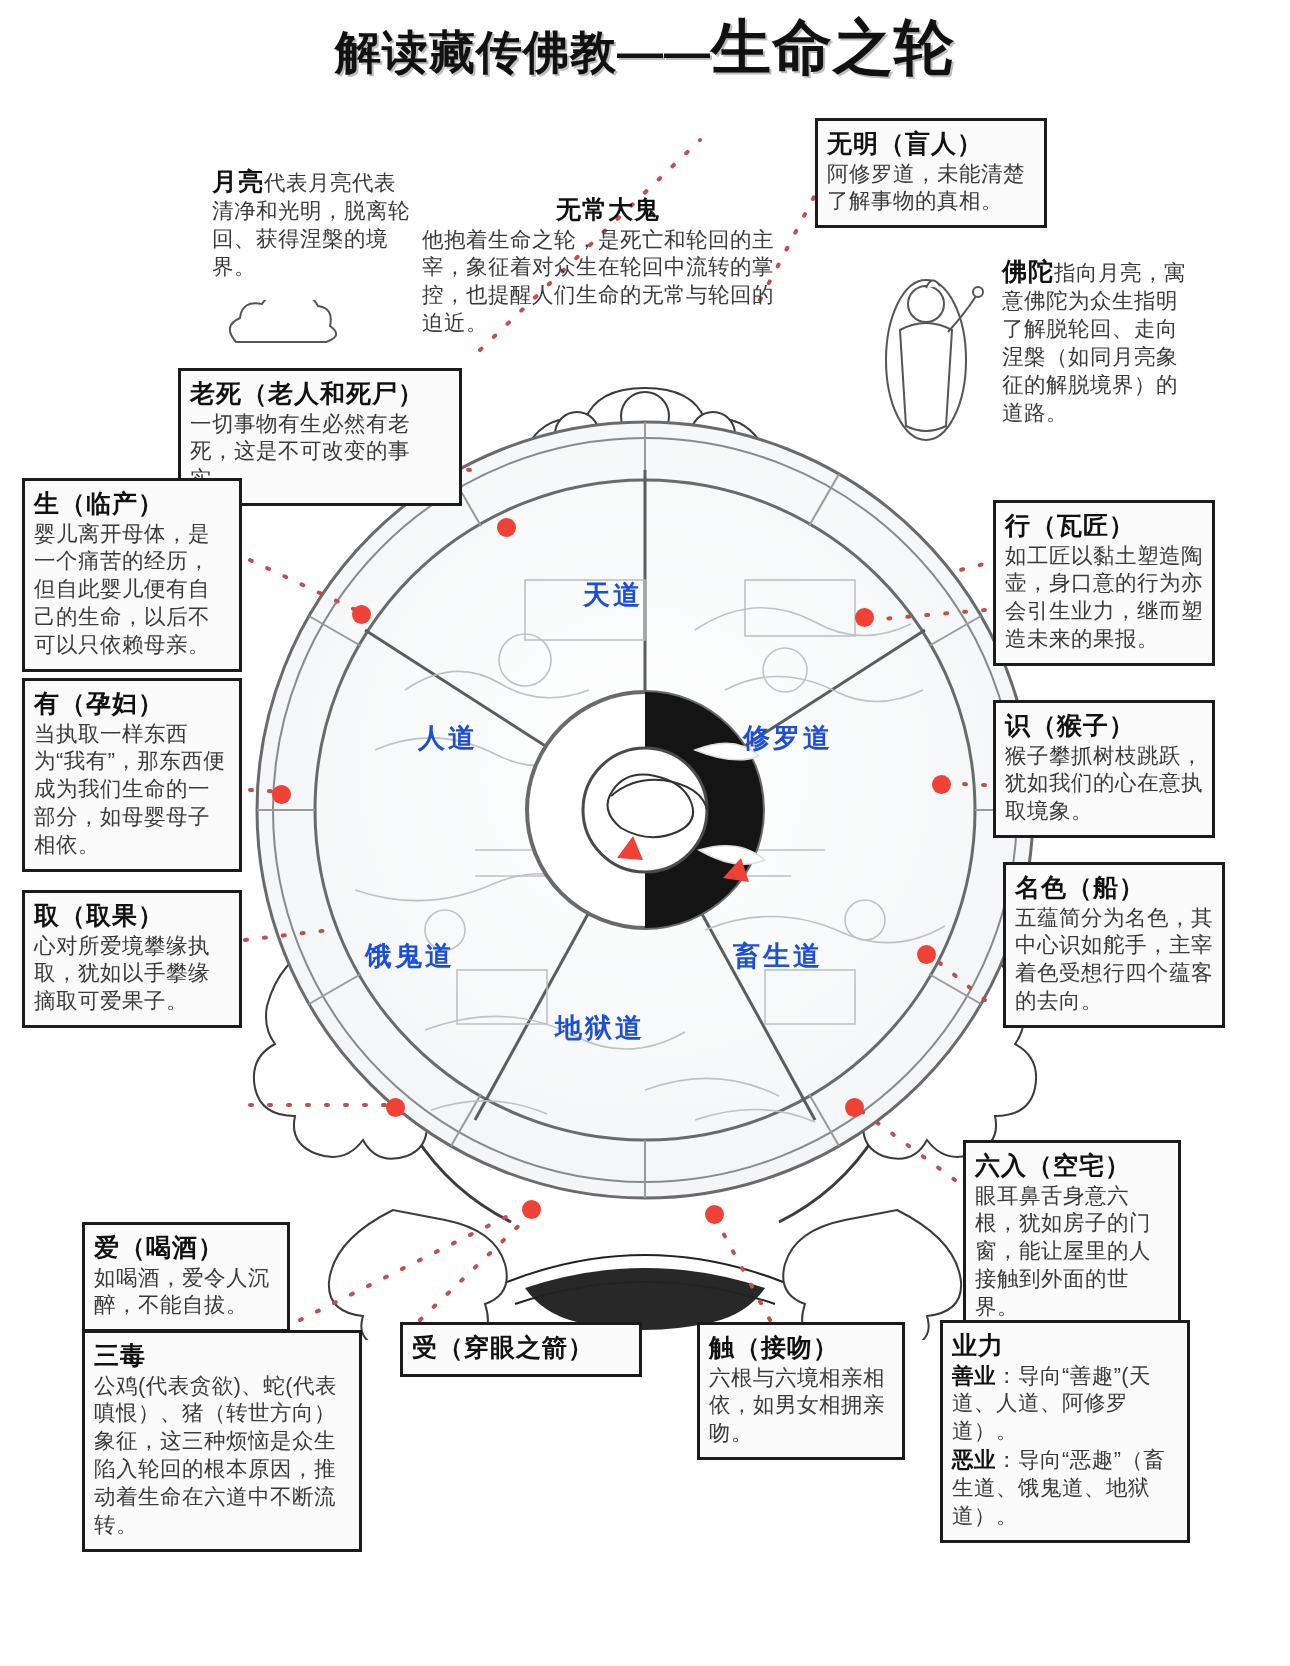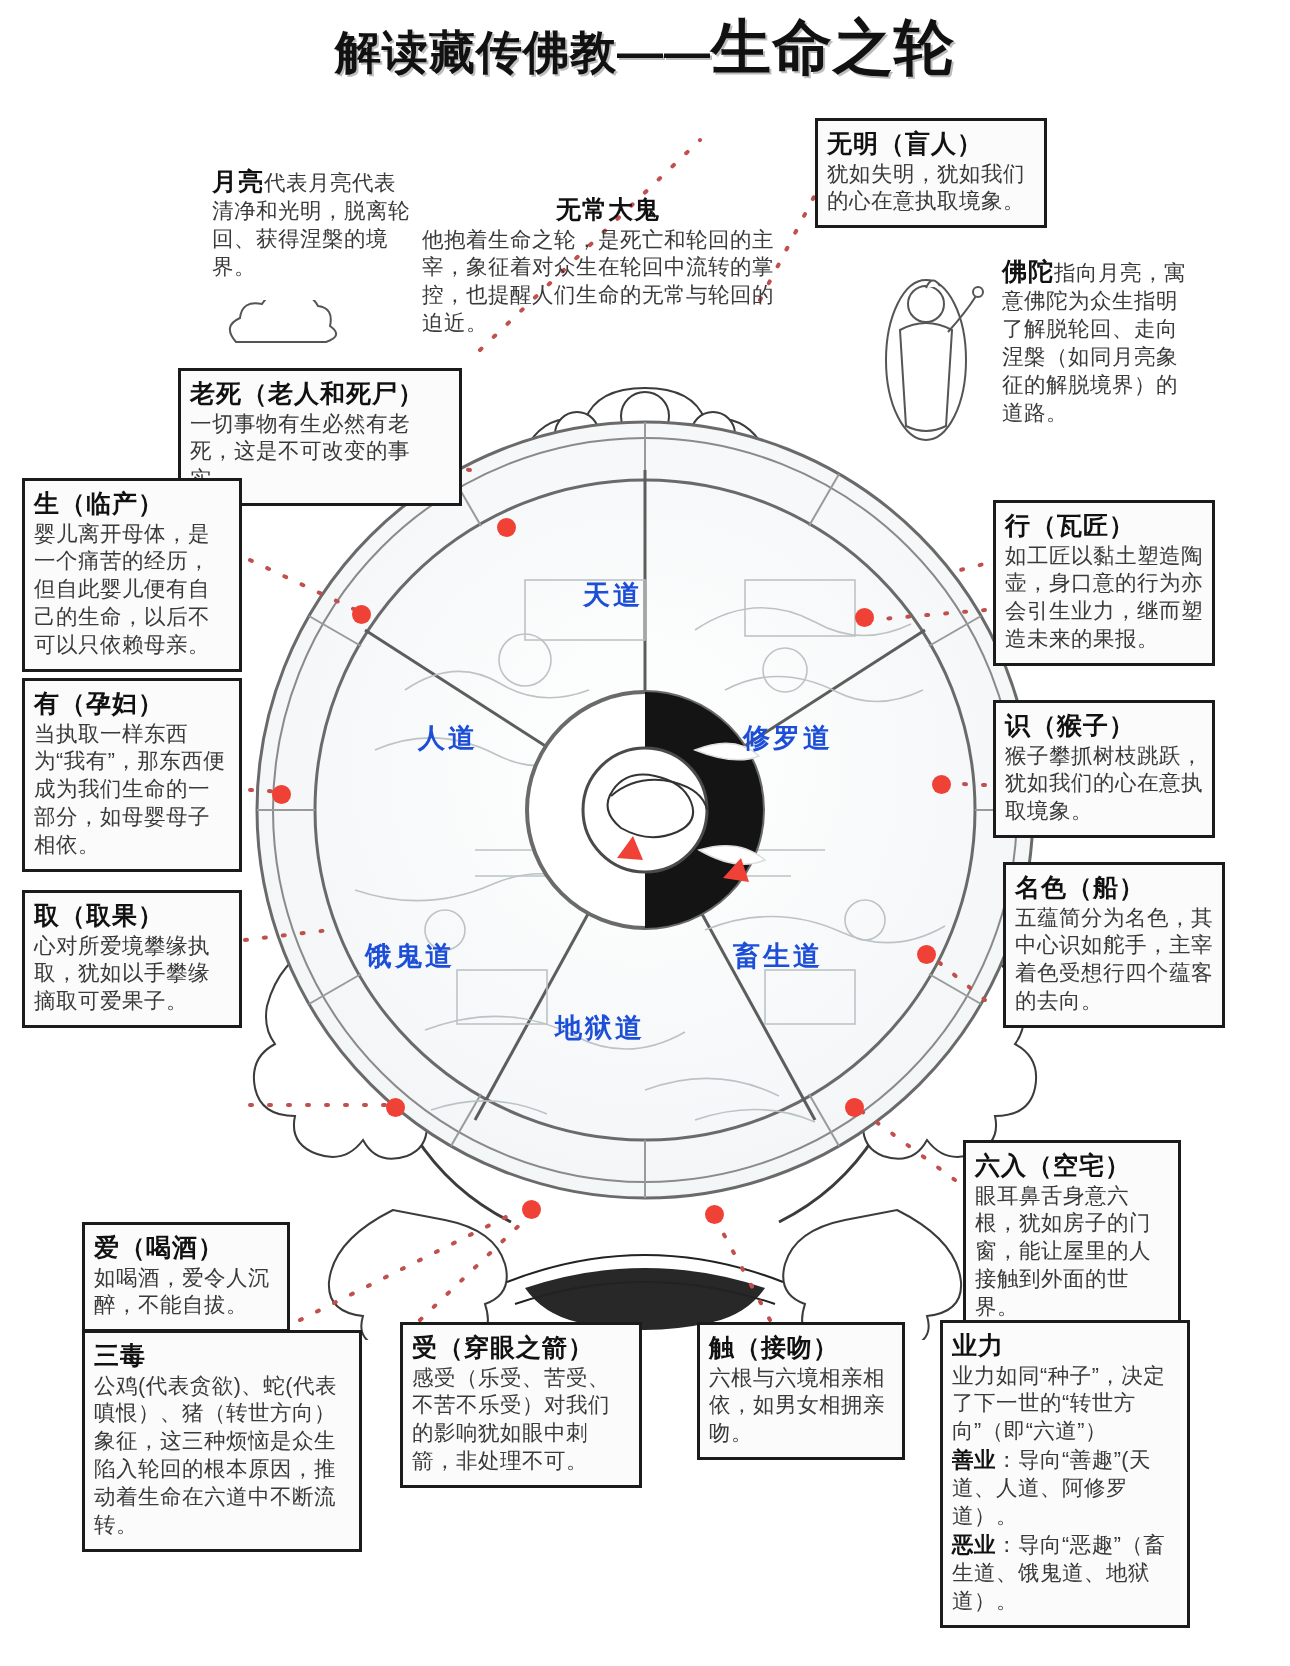--- a/index.html
+++ b/index.html
@@ -205,21 +205,21 @@
   <span class="hd">月亮</span><span class="bd">代表月亮代表清净和光明，脱离轮回、获得涅槃的境界。</span>
 </div>
 
 <div class="note plain" style="left:422px;top:193px;width:372px;text-align:left;">
   <span class="hd" style="text-align:center;">无常大鬼</span>
   <span class="bd">他抱着生命之轮，是死亡和轮回的主宰，象征着对众生在轮回中流转的掌控，也提醒人们生命的无常与轮回的迫近。</span>
 </div>
 
 <div class="note" style="left:815px;top:118px;width:232px;">
   <span class="hd">无明（盲人）</span>
-  <span class="bd">犹如失明，犹如我们的心在意执取境象。</span>
+  <span class="bd">阿修罗道，未能清楚了解事物的真相。</span>
 </div>
 
 <div class="note plain inline" style="left:1002px;top:255px;width:184px;">
   <span class="hd">佛陀</span><span class="bd">指向月亮，寓意佛陀为众生指明了解脱轮回、走向涅槃（如同月亮象征的解脱境界）的道路。</span>
 </div>
 
 <svg style="position:absolute;left:860px;top:268px;" width="130" height="180">
   <g fill="#fff" stroke="#555" stroke-width="2">
     <ellipse cx="66" cy="92" rx="40" ry="80"></ellipse>
     <circle cx="66" cy="36" r="18"></circle>
@@ -261,21 +261,20 @@
   <span class="bd">如喝酒，爱令人沉醉，不能自拔。</span>
 </div>
 
 <div class="note" style="left:82px;top:1330px;width:280px;">
   <span class="hd">三毒</span>
   <span class="bd">公鸡(代表贪欲)、蛇(代表嗔恨）、猪（转世方向）象征，这三种烦恼是众生陷入轮回的根本原因，推动着生命在六道中不断流转。</span>
 </div>
 
 <div class="note" style="left:400px;top:1322px;width:242px;">
   <span class="hd">受（穿眼之箭）</span>
-  <span class="bd">感受（乐受、苦受、不苦不乐受）对我们的影响犹如眼中刺箭，非处理不可。</span>
 </div>
 
 <div class="note" style="left:697px;top:1322px;width:208px;">
   <span class="hd">触（接吻）</span>
   <span class="bd">六根与六境相亲相依，如男女相拥亲吻。</span>
 </div>
 
 <div class="note" style="left:963px;top:1140px;width:218px;">
   <span class="hd">六入（空宅）</span>
   <span class="bd">眼耳鼻舌身意六根，犹如房子的门窗，能让屋里的人接触到外面的世界。</span>
@@ -291,16 +290,15 @@
   <span class="bd">猴子攀抓树枝跳跃，犹如我们的心在意执取境象。</span>
 </div>
 
 <div class="note" style="left:1003px;top:862px;width:222px;">
   <span class="hd">名色（船）</span>
   <span class="bd">五蕴简分为名色，其中心识如舵手，主宰着色受想行四个蕴客的去向。</span>
 </div>
 
 <div class="note" style="left:940px;top:1320px;width:250px;">
   <span class="hd">业力</span>
-  <span class="bd">业力如同“种子”，决定了下一世的“转世方向”（即“六道”）</span>
   <span class="sub"><b>善业</b><span>：导向“善趣”(天道、人道、阿修罗道）。</span></span>
   <span class="sub"><b>恶业</b><span>：导向“恶趣”（畜生道、饿鬼道、地狱道）。</span></span>
 </div>
 
 </body></html>

